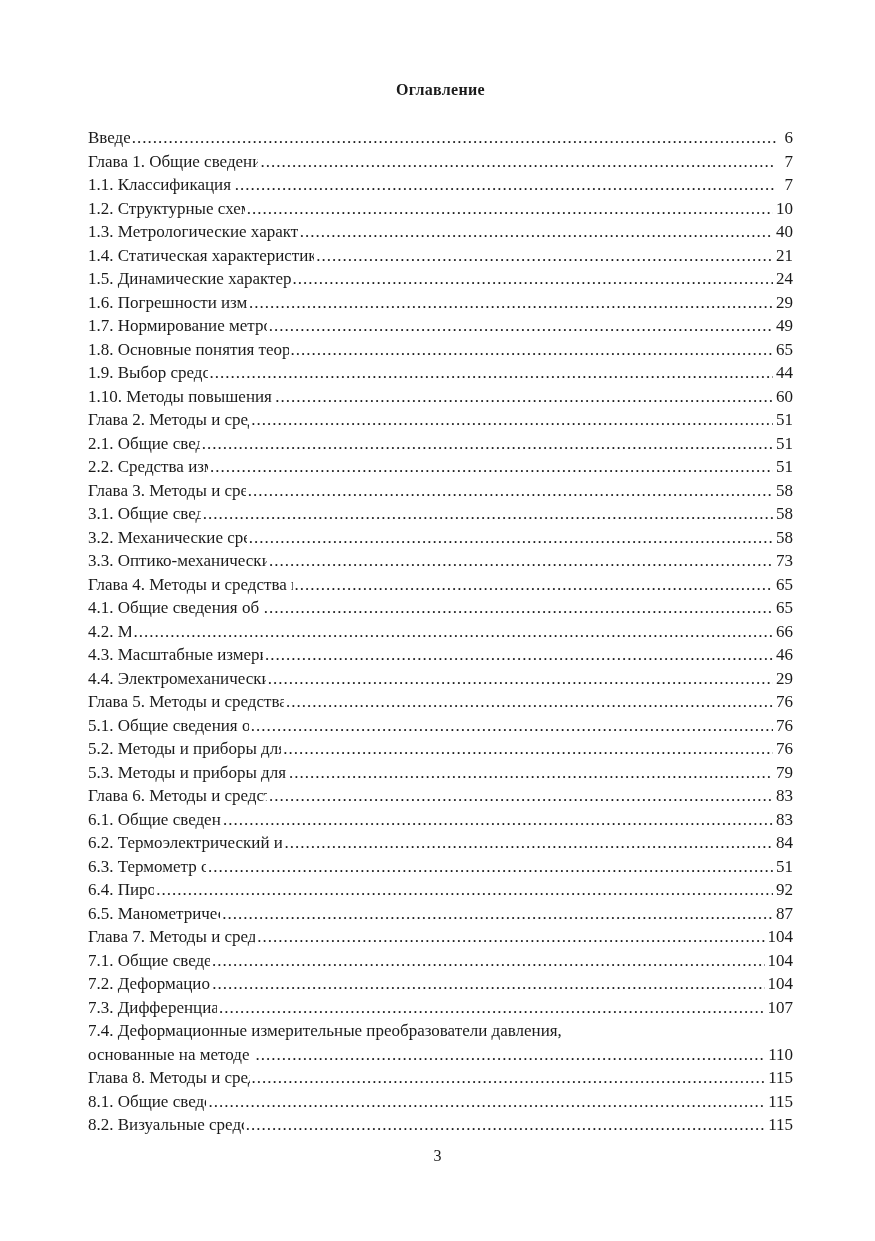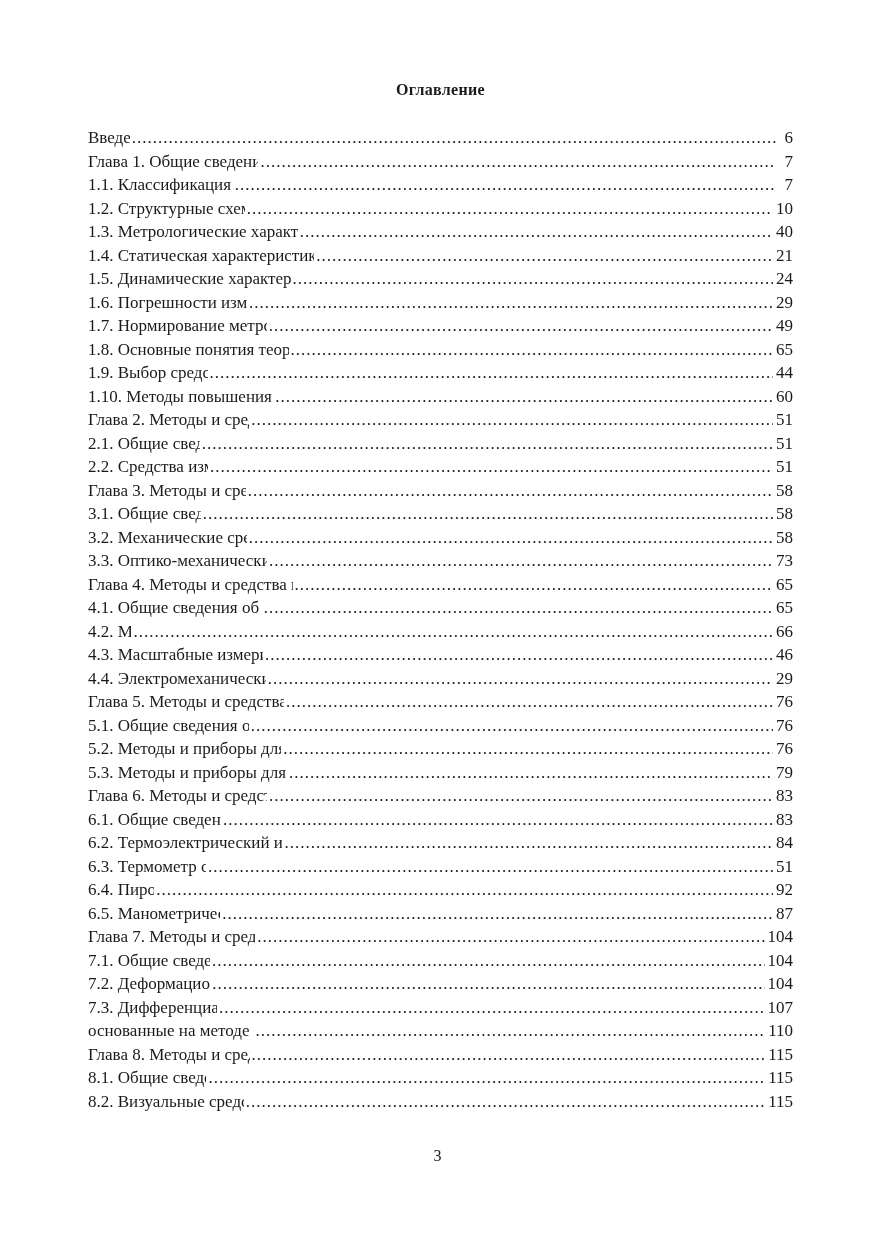--- a/index.html
+++ b/index.html
@@ -247,20 +247,23 @@
         <span class="toc-text">7.2. Деформационный манометр</span>
         <span class="leader"></span>
         <span class="toc-page">104</span>
       </div>
       <div class="toc-row">
         <span class="toc-text">7.3. Дифференциальный манометр</span>
         <span class="leader"></span>
         <span class="toc-page">107</span>
       </div>
       <div class="toc-row">
+        <span class="toc-text">7.4. Деформационные измерительные преобразователи давления,</span>
+      </div>
+      <div class="toc-row">
         <span class="toc-text">основанные на методе прямого преобразования</span>
         <span class="leader"></span>
         <span class="toc-page">110</span>
       </div>
       <div class="toc-row">
         <span class="toc-text">Глава 8. Методы и средства измерения уровня</span>
         <span class="leader"></span>
         <span class="toc-page">115</span>
       </div>
       <div class="toc-row">

